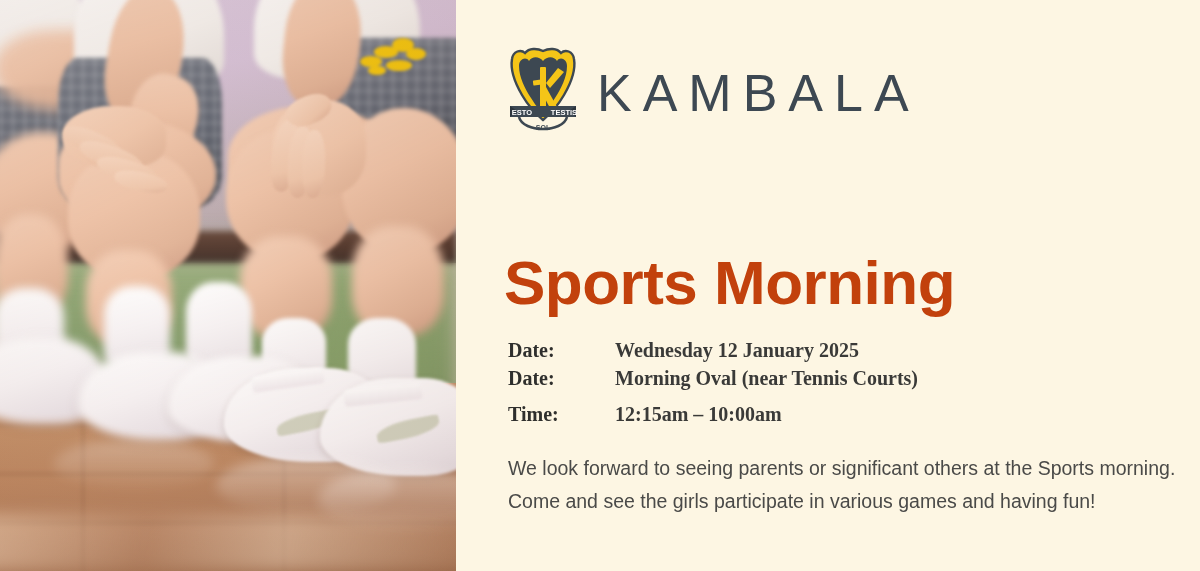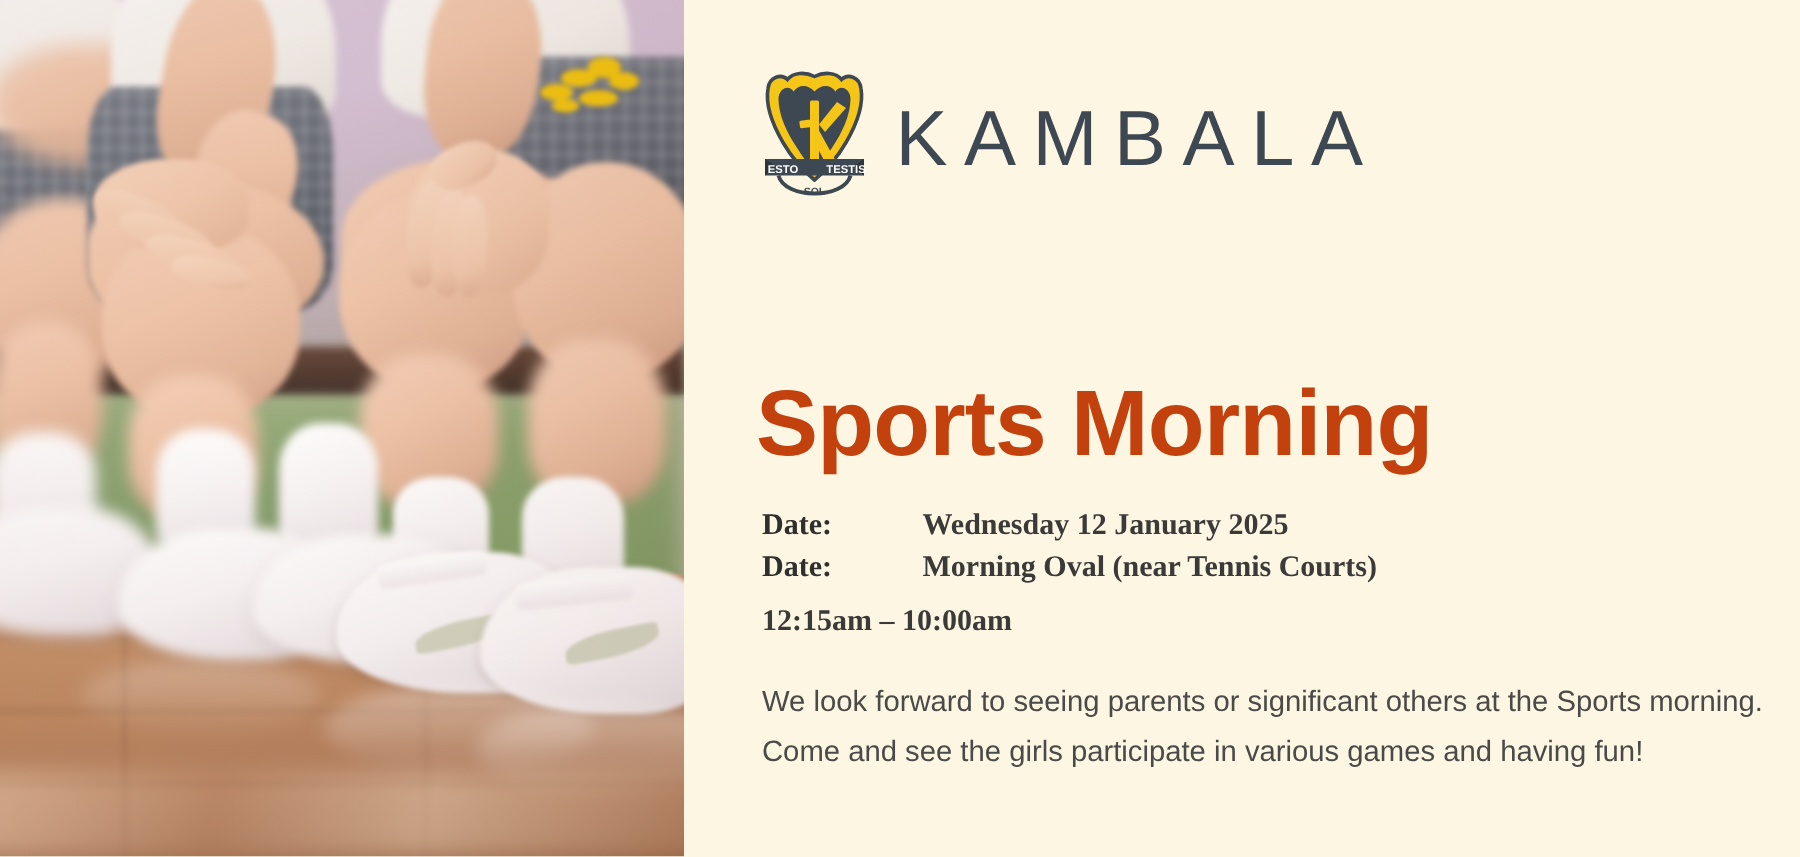--- a/index.html
+++ b/index.html
@@ -418,20 +418,21 @@
     <div class="details">
       <div class="detail-row">
         <span class="detail-label">Date:</span>
         <span class="detail-value">Wednesday 12 January 2025</span>
       </div>
       <div class="detail-row">
         <span class="detail-label">Date:</span>
         <span class="detail-value">Morning Oval (near Tennis Courts)</span>
       </div>
       <div class="detail-row time-row">
+        <span class="detail-label">Time:</span>
         <span class="detail-value">12:15am – 10:00am</span>
       </div>
     </div>
 
     <div class="blurb">
       <p>We look forward to seeing parents or significant others at the Sports morning.</p>
       <p>Come and see the girls participate in various games and having fun!</p>
     </div>
 
   </div>

